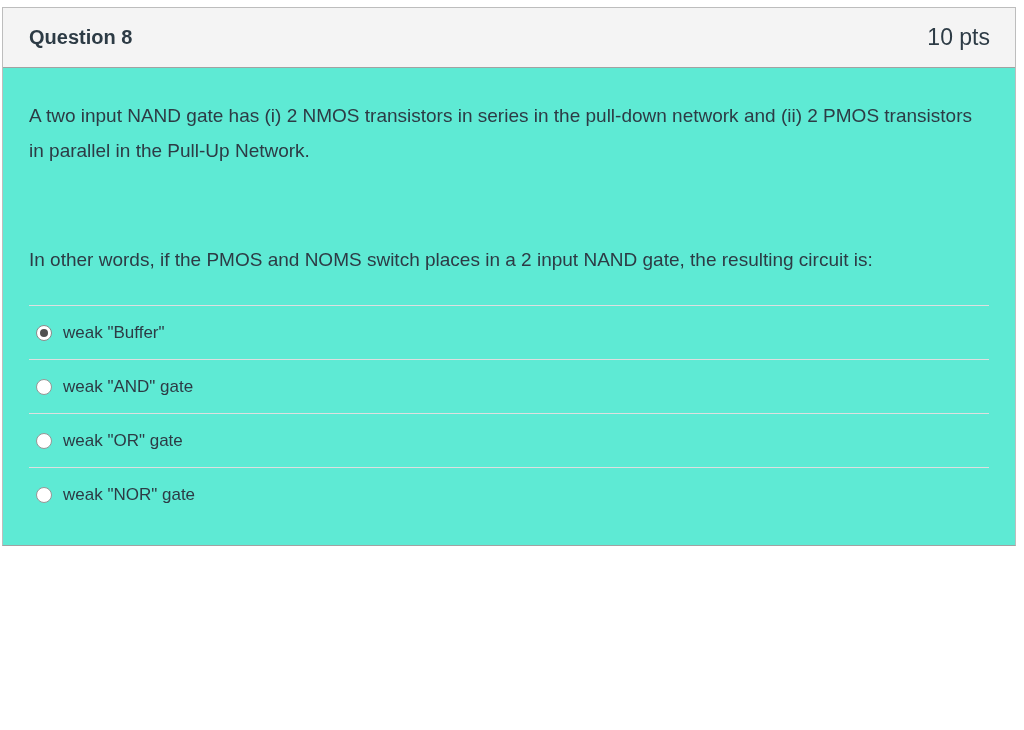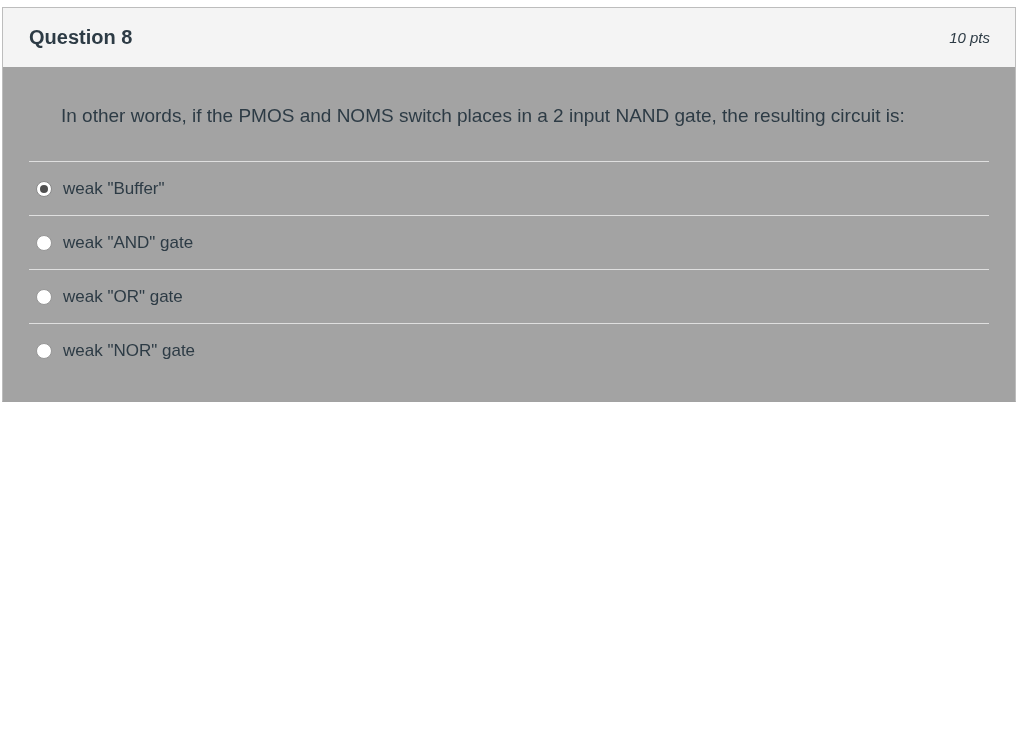--- a/index.html
+++ b/index.html
@@ -11,56 +11,54 @@
     width: 1024px;
     height: 730px;
     font-family: "Liberation Sans", sans-serif;
     box-sizing: border-box;
     overflow: hidden;
   }
   .question-container {
     margin: 7px 8px 0 2px;
     border: 1px solid var(--border-color);
     border-bottom-color: var(--border-strong);
-    background: #a3a3a3;
+    background: #5eead4;
     box-sizing: border-box;
   }
   .question-header {
     height: 59px;
     background: var(--header-bg);
     border-bottom: 1px solid var(--border-strong);
     display: flex;
     align-items: center;
     justify-content: space-between;
     padding: 0 25px 0 26px;
   }
   .question-title {
     font-size: 20px;
     font-weight: bold;
     color: var(--text-color);
   }
   .question-points {
-    font-size: 15px;
+    font-size: 23px;
     color: var(--text-color);
-    font-style: italic;
   }
   .question-body {
     padding: 30px 26px 24px 26px;
     color: var(--text-color);
   }
   .question-text p {
     margin: 0 0 74px 0;
     font-size: 19px;
     line-height: 35px;
     max-width: 966px;
     color: var(--text-color);
   }
   .question-text p:last-of-type {
     margin-bottom: 28px;
-    margin-left: 32px;
   }
   .answers {
     display: block;
   }
   .answer-row {
     display: flex;
     align-items: center;
     height: 54px;
     border-top: 1px solid var(--divider-color);
     padding-left: 7px;
@@ -102,20 +100,21 @@
 <div class="question-container">
 
   <div class="question-header">
     <span class="question-title">Question 8</span>
     <span class="question-points">10 pts</span>
   </div>
 
   <div class="question-body">
 
     <div class="question-text">
+      <p>A two input NAND gate has (i) 2 NMOS transistors in series in the pull-down network and (ii) 2 PMOS transistors in parallel in the Pull-Up Network.</p>
       <p>In other words, if the PMOS and NOMS switch places in a 2 input NAND gate, the resulting circuit is:</p>
     </div>
 
     <div class="answers">
 
       <div class="answer-row selected">
         <span class="radio"></span>
         <span class="answer-label">weak "Buffer"</span>
       </div>
 

